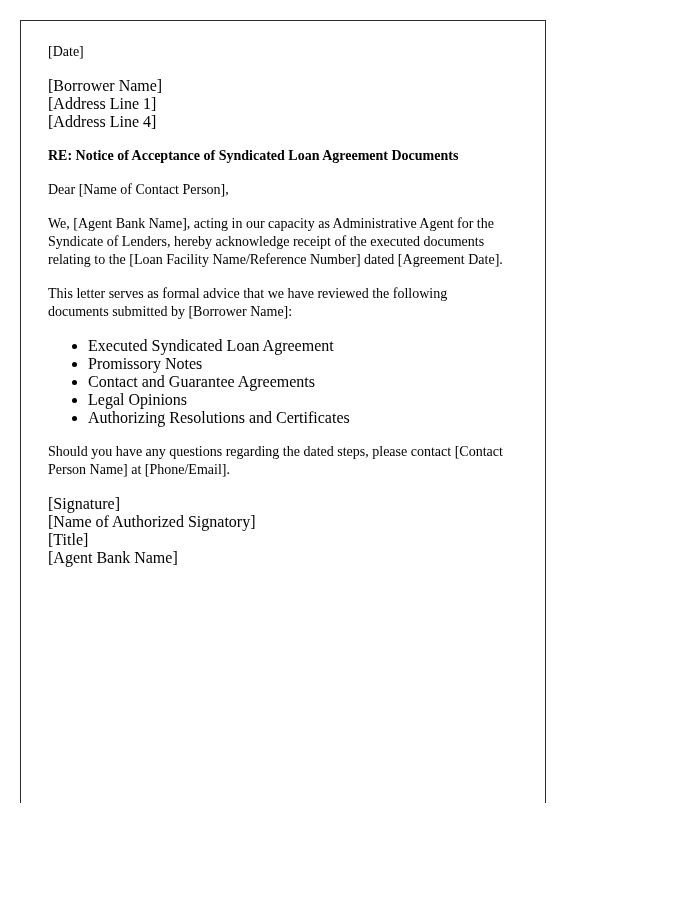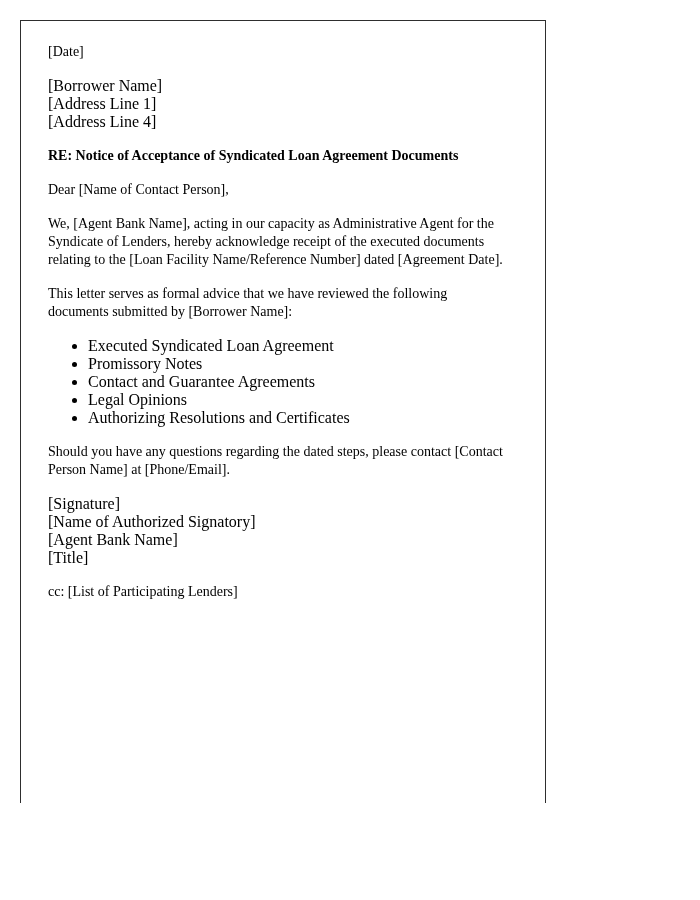--- a/index.html
+++ b/index.html
@@ -80,19 +80,18 @@
   </ul>
 
 
 
   <p class="para">Should you have any questions regarding the dated steps, please contact [Contact Person Name] at [Phone/Email].</p>
 
 
   <div class="para">
     <div class="line">[Signature]</div>
     <div class="line">[Name of Authorized Signatory]</div>
+    <div class="line">[Title]</div>
     <div class="line">[Agent Bank Name]</div>
-    <div class="line">[Title]</div>
   </div>
 
-  <p class="para">cc: [List of Participating Lenders]</p>
 
 </div>
 
 </body></html>

